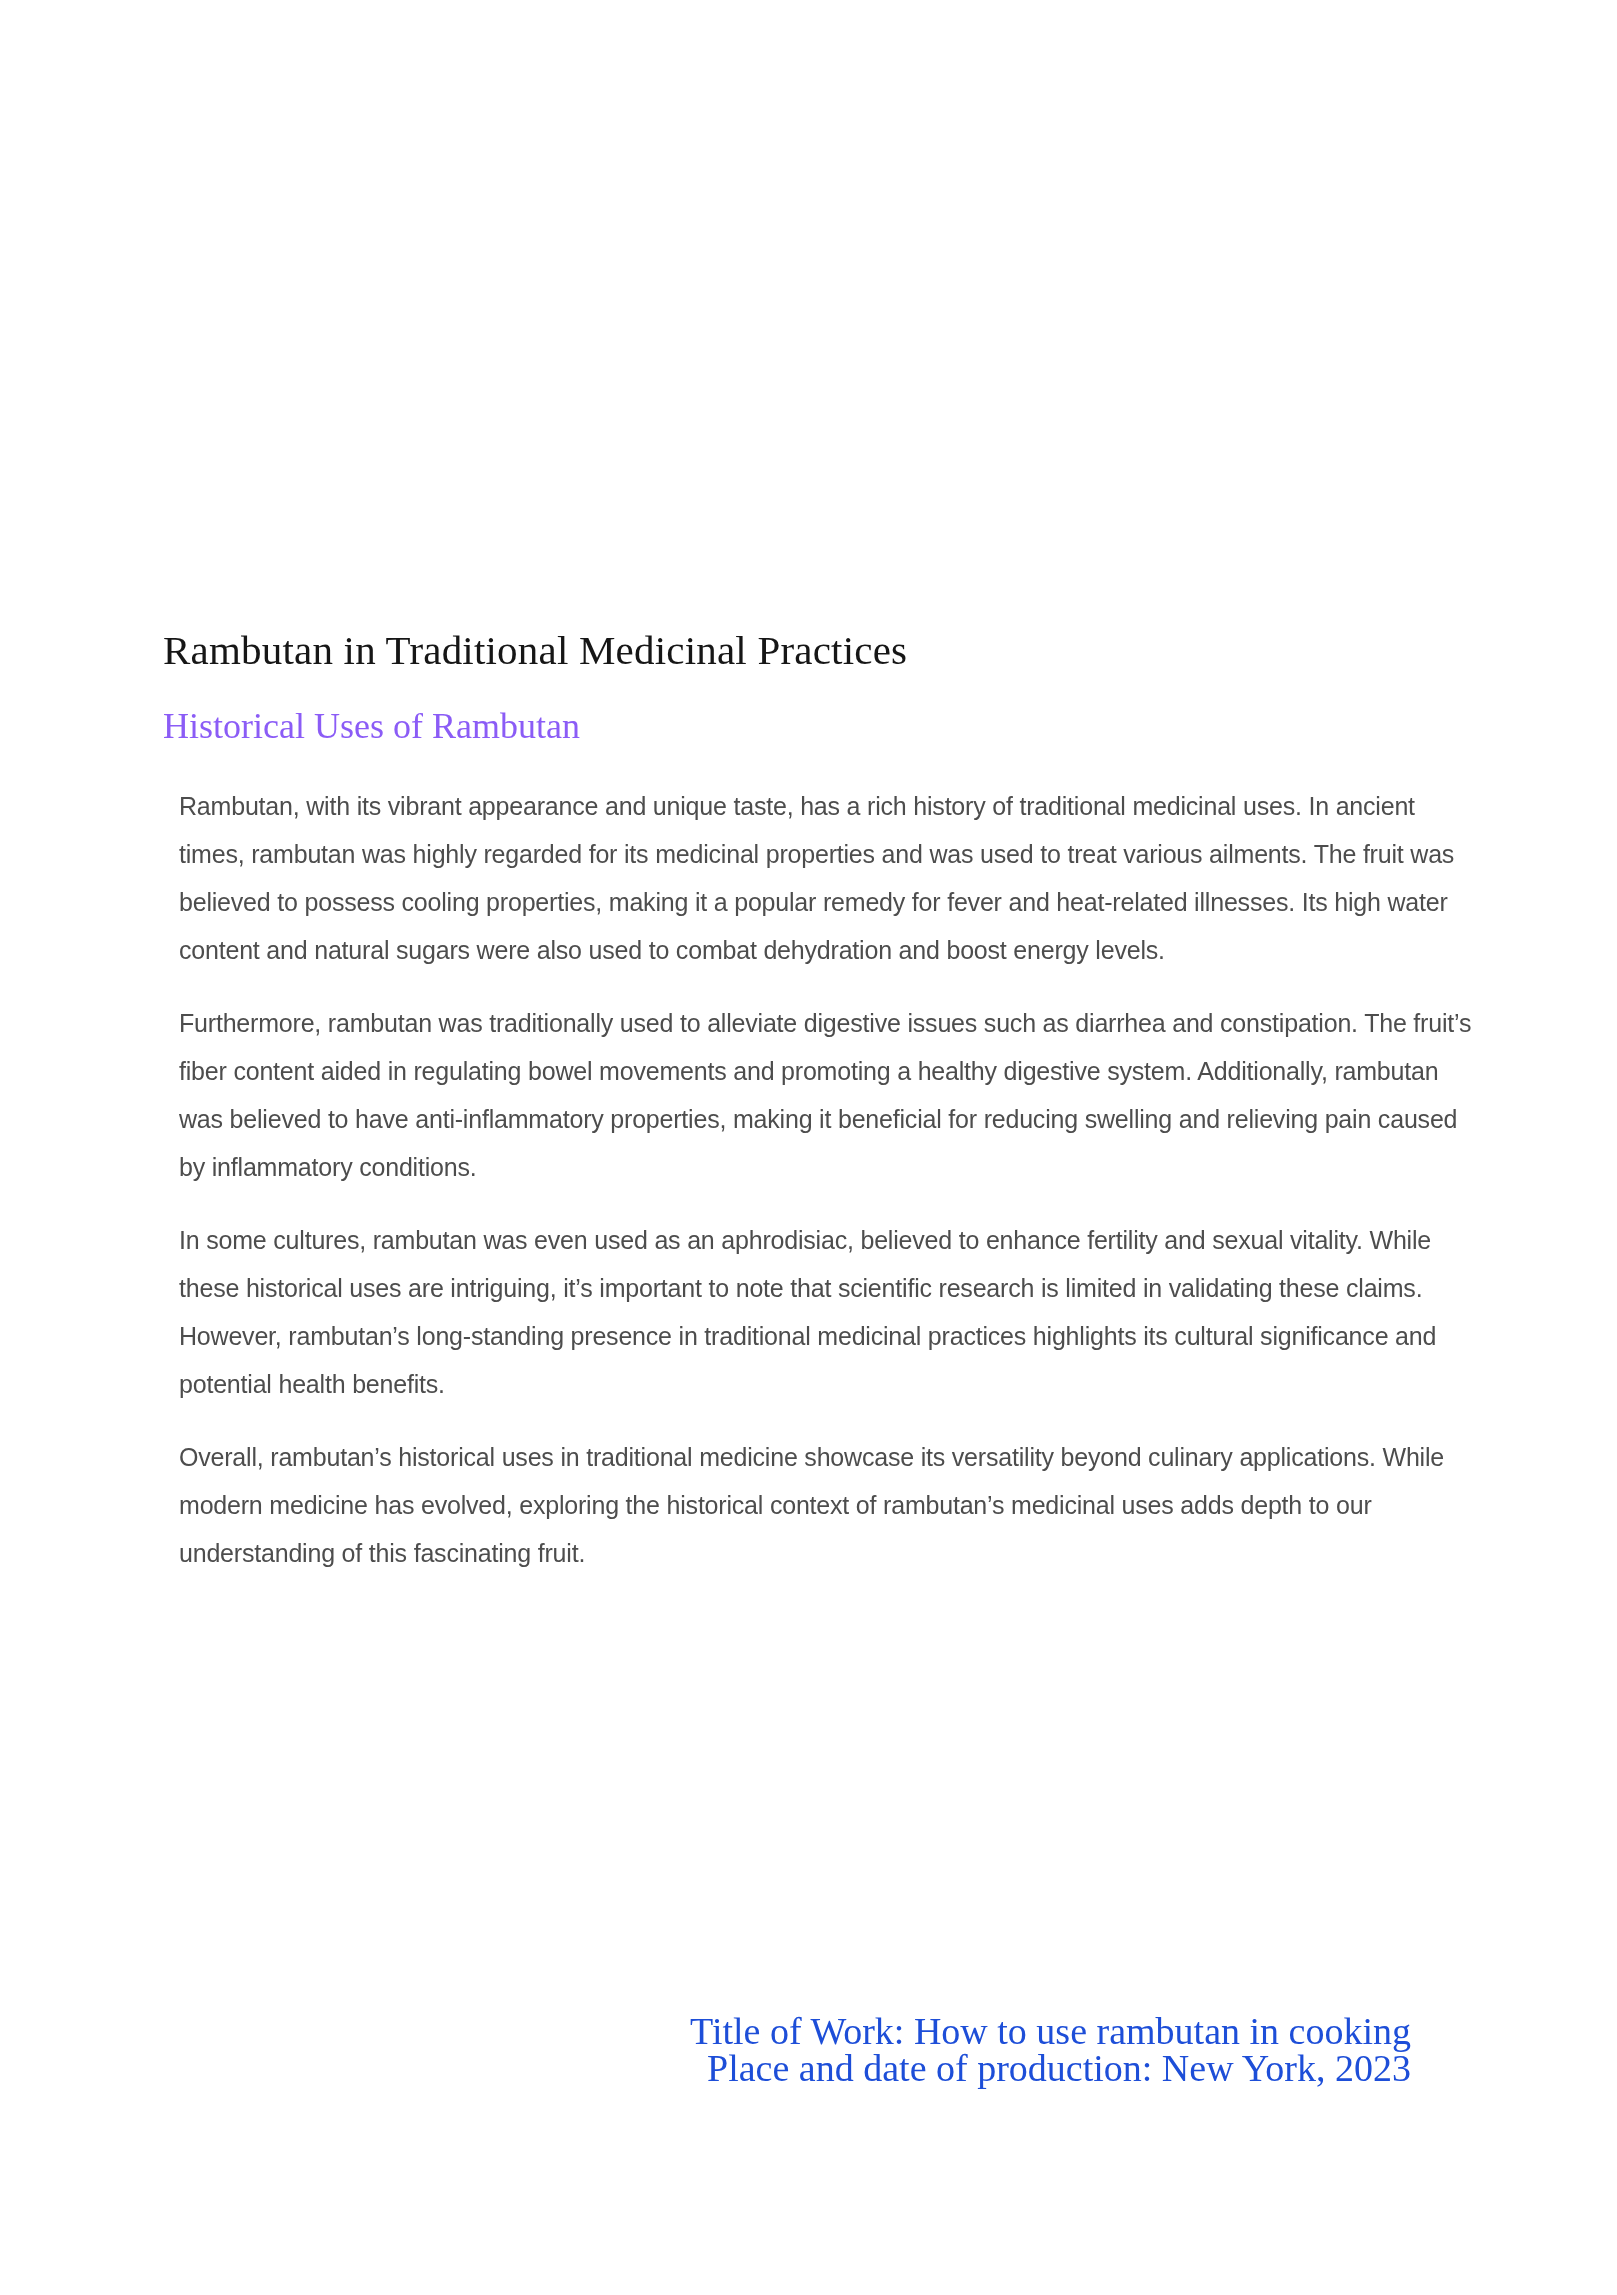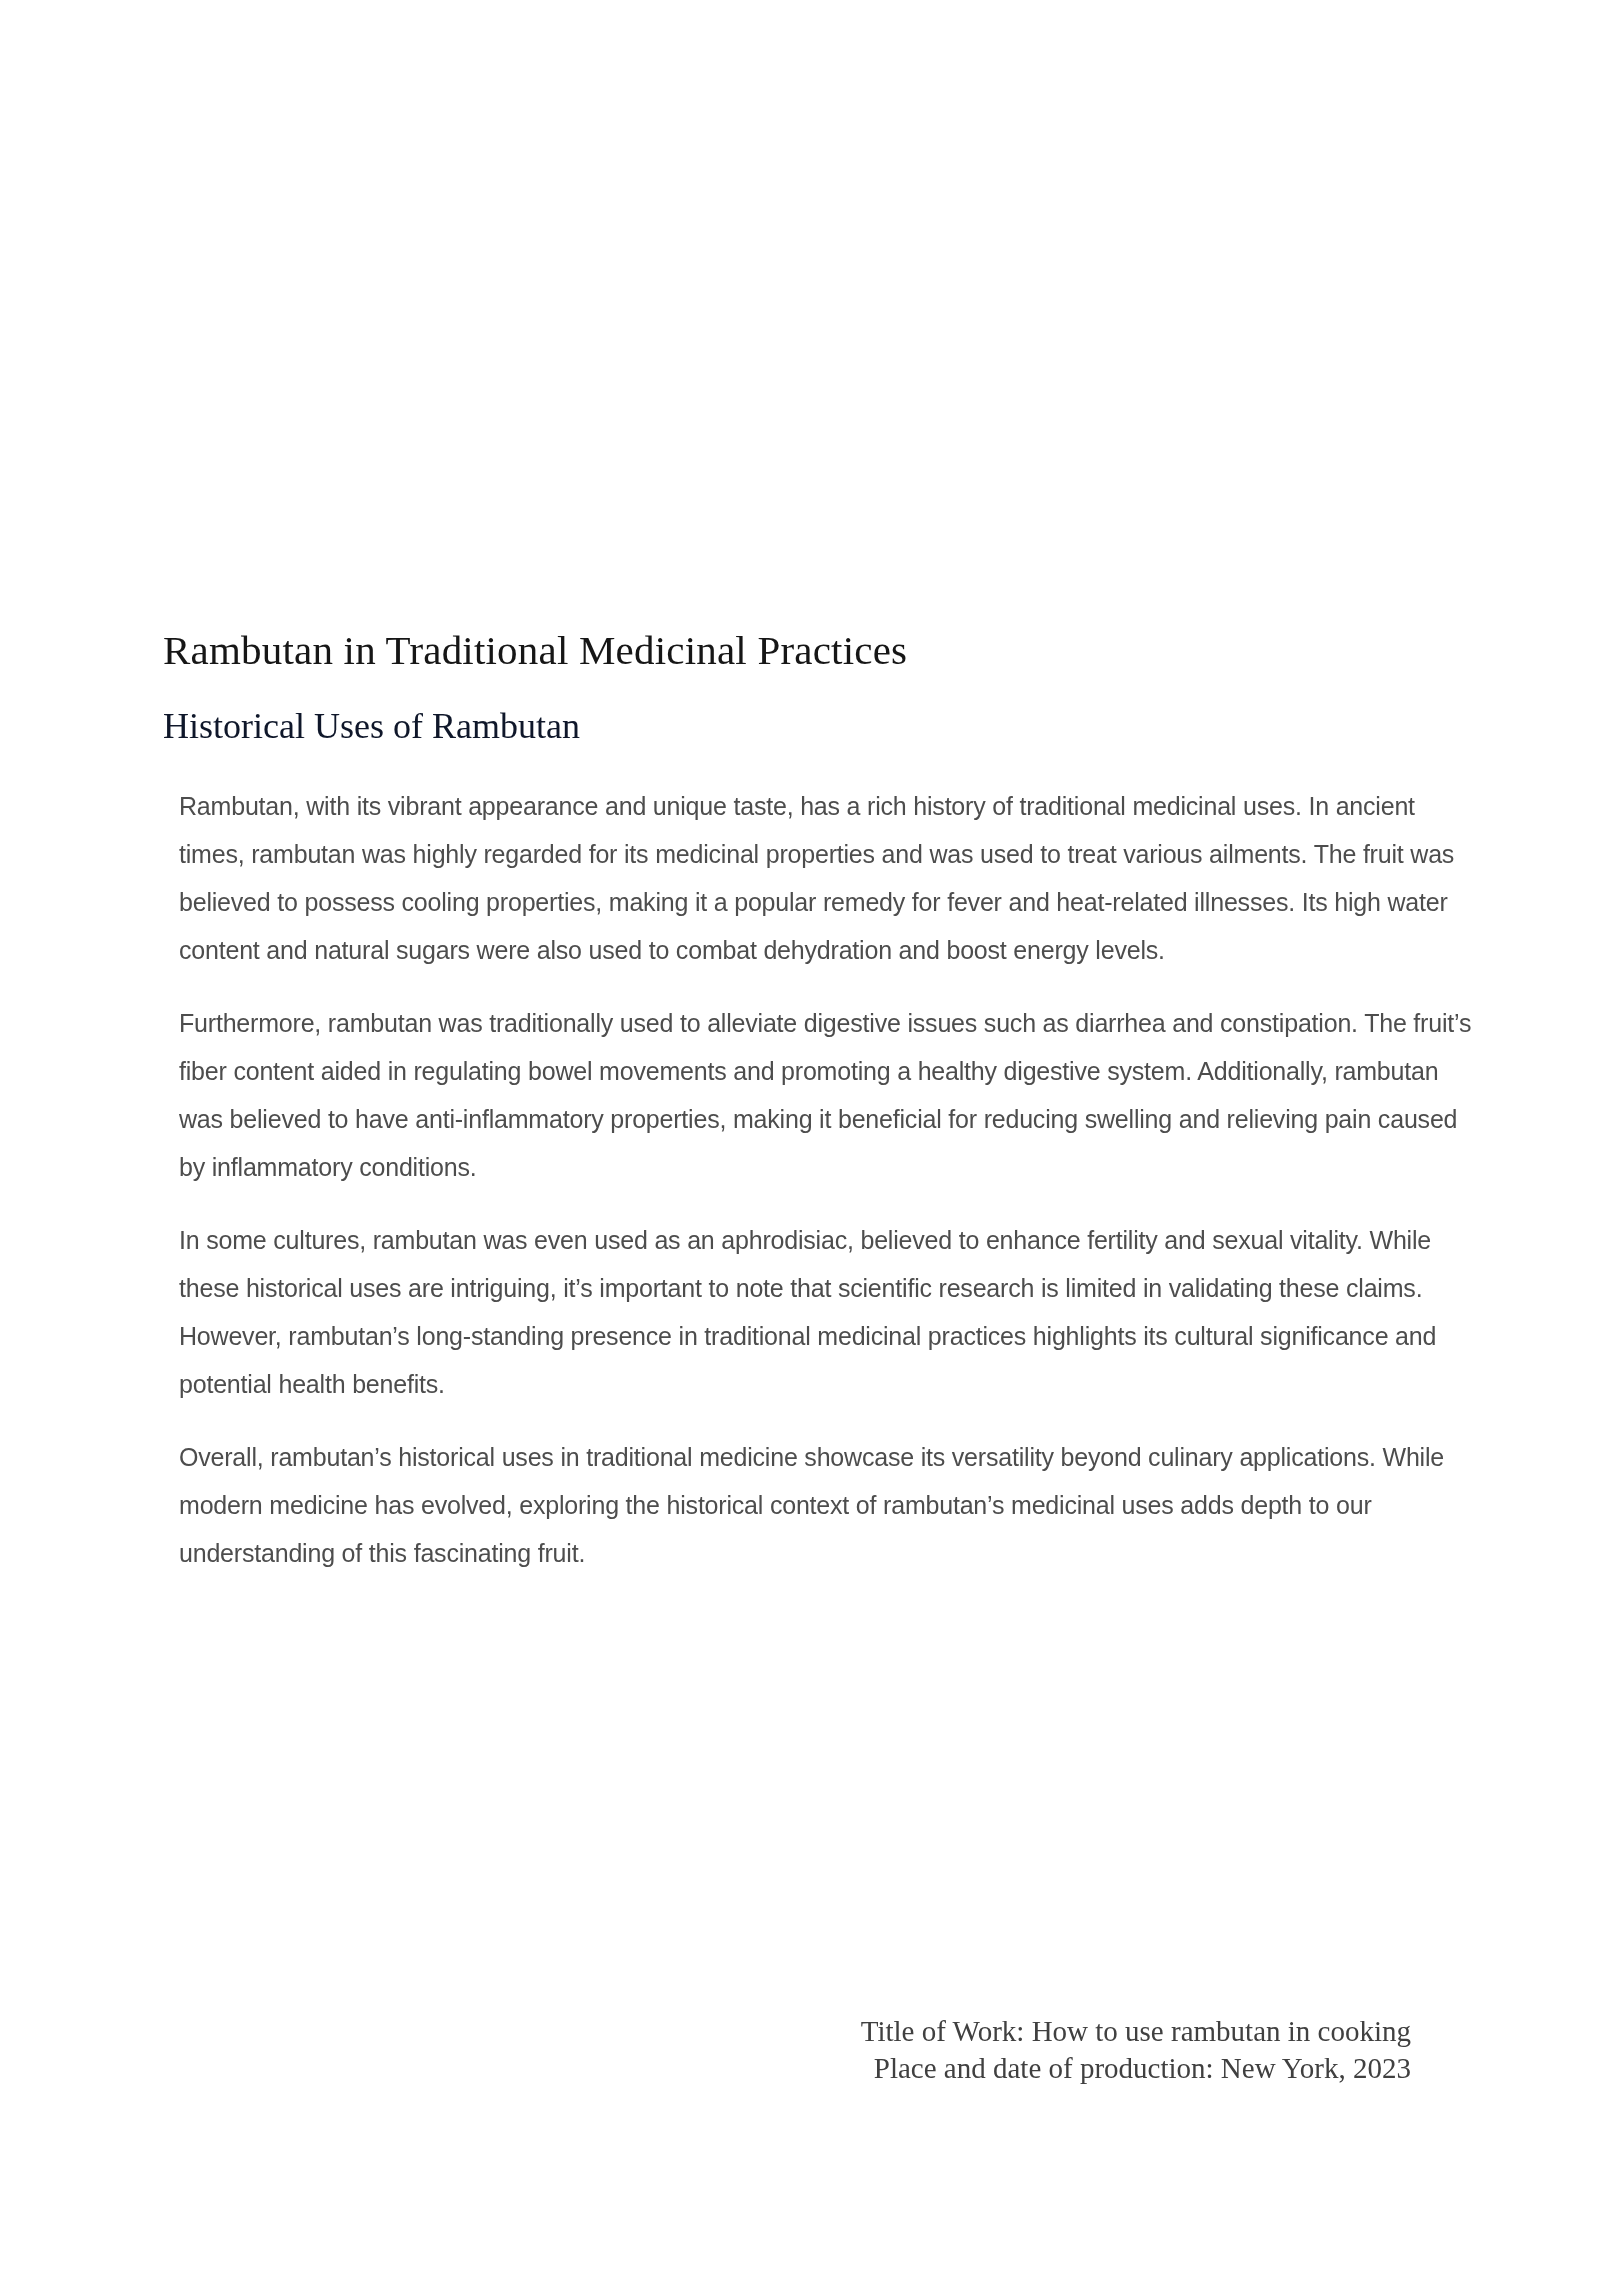--- a/index.html
+++ b/index.html
@@ -28,44 +28,44 @@
     line-height: 51px;
     color: #161616;
     margin: 0;
     letter-spacing: 0.2px;
   }
   .section-heading {
     font-family: "Liberation Serif", "DejaVu Serif", serif;
     font-weight: 400;
     font-size: 36px;
     line-height: 41px;
-    color: #0f172a;
+    color: #8b5cf6;
     margin: 30px 0 0 0;
   }
   .body-copy p {
     font-family: "Liberation Sans", "DejaVu Sans", sans-serif;
     font-size: 25px;
     line-height: 48px;
     letter-spacing: -0.2px;
     color: #4d4d4d;
     margin: 25px 0 0 16px;
     text-align: left;
   }
   .body-copy p:first-child {
     margin-top: 35px;
   }
   .attribution {
     position: absolute;
     right: 139px;
     top: 2013px;
     text-align: right;
     font-family: "Liberation Serif", "DejaVu Serif", serif;
-    font-size: 29px;
+    font-size: 38px;
     line-height: 37px;
-    color: #404040;
+    color: #1d4ed8;
   }
 </style>
 </head>
 <body>
 
 <div class="page">
   <div class="content">
     <h1 class="article-title">Rambutan in Traditional Medicinal Practices</h1>
     <h2 class="section-heading">Historical Uses of Rambutan</h2>
     <div class="body-copy">

